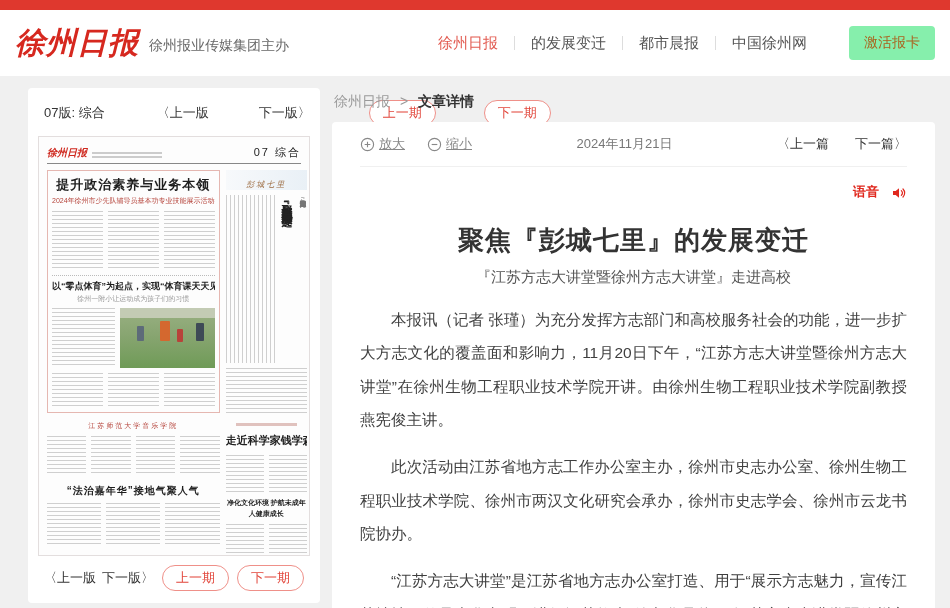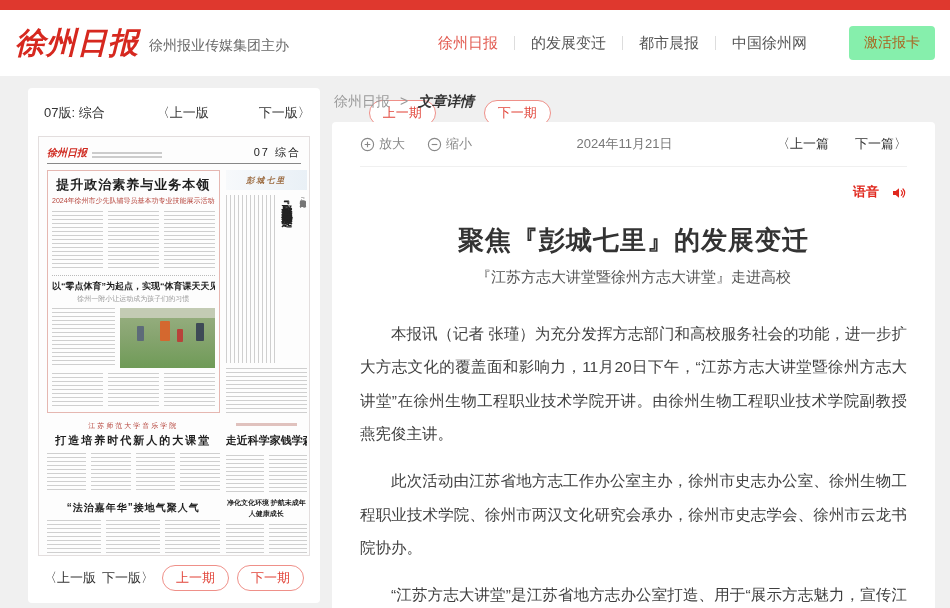--- a/index.html
+++ b/index.html
@@ -47,48 +47,48 @@
   .ftx{background:repeating-linear-gradient(180deg,#cfcfcf 0,#cfcfcf 1px,transparent 1px,transparent 4px);}
   .ftv{background:repeating-linear-gradient(90deg,#cfcfcf 0,#cfcfcf 1px,transparent 1px,transparent 4px);}
   .tdiv{border-top:1px dotted #bbb;margin:6px 0 4px;}
   .th2{font-size:9px;font-weight:bold;color:#1e1e1e;text-align:center;white-space:nowrap;overflow:hidden;margin-top:2px;}
   .photo-row{display:flex;gap:5px;margin-top:4px;}
   .photo{width:58%;height:60px;position:relative;background:linear-gradient(180deg,#c3cbb4 0%,#c3cbb4 16%,#93ac7c 17%,#88a571 45%,#6f9b57 100%);overflow:hidden;}
   .fig{position:absolute;border-radius:1px;}
   .kick{font-size:7px;color:#b5433a;text-align:center;letter-spacing:2px;white-space:nowrap;overflow:hidden;margin-top:8px;}
   .th3{font-size:11px;font-weight:bold;color:#1e1e1e;letter-spacing:2px;text-align:center;white-space:nowrap;overflow:hidden;margin-top:2px;}
   .th4{font-size:10px;font-weight:bold;color:#1e1e1e;letter-spacing:1px;text-align:center;white-space:nowrap;overflow:hidden;margin-top:8px;}
-  .banner{height:20px;background:linear-gradient(90deg,#f7f9fb,#e9f0f6);display:flex;align-items:center;justify-content:center;font-weight:bold;}
+  .banner{height:20px;background:linear-gradient(90deg,#f7f9fb,#e9f0f6);display:flex;align-items:flex-end;justify-content:center;}
   .banner span{font-family:"DejaVu Serif",serif;font-style:italic;font-size:8px;color:#9b6a3f;letter-spacing:2px;white-space:nowrap;}
   .vblock{display:flex;justify-content:flex-end;gap:4px;height:168px;}
   .vfake{flex:1;height:100%;}
   .vtitle{writing-mode:vertical-rl;font-size:11px;font-weight:bold;color:#222;letter-spacing:1px;}
   .vsub{writing-mode:vertical-rl;font-size:6.5px;color:#777;}
   .th5{font-size:11px;font-weight:bold;color:#1e1e1e;text-align:right;white-space:nowrap;overflow:hidden;}
   .th6{font-size:7px;font-weight:bold;color:#1e1e1e;text-align:center;line-height:1.5;}
   .kickbar{height:3px;background:#e0c2be;margin:4px 10px 2px;}
 
   
   .right-col{flex:1;min-width:0;}
   .breadcrumb{font-size:14px;padding:5px 2px 11px;color:#999;}
   .bc-root{cursor:pointer;}
   .bc-sep{margin:0 6px;}
-  .bc-cur{color:#333;font-weight:bold;font-style:italic;}
+  .bc-cur{color:#333;font-weight:bold;}
   .article-card{padding:0 28px 20px;min-height:500px;}
   .art-toolbar{display:flex;justify-content:space-between;align-items:center;padding:13px 0;border-bottom:1px solid #f0f0f0;font-size:13px;color:#888;}
-  .zoom-group{display:flex;gap:22px;}
+  .zoom-group{display:flex;gap:22px;text-decoration:underline;}
   .tool{display:inline-flex;align-items:center;gap:4px;cursor:pointer;}
   .tool svg{display:block;}
   .art-date{color:#777;}
   .pn-group{color:#333;display:flex;gap:26px;}
   .pn-group span{cursor:pointer;}
   .voice-row{display:flex;justify-content:flex-end;padding-top:16px;}
   .voice{display:inline-flex;align-items:flex-end;gap:12px;color:#e0281e;font-size:13px;font-weight:bold;cursor:pointer;}
   .title{text-align:center;font-size:26px;font-weight:bold;color:#333;margin:22px 0 10px;letter-spacing:1px;}
-  .subtitle{text-align:center;font-size:15px;color:#555;margin-bottom:30px;}
+  .subtitle{text-align:center;font-size:15px;color:#555;margin-bottom:16px;}
   .article-card p{font-size:15.5px;line-height:2.15;color:#3f3f3f;text-indent:2em;text-align:justify;margin:14px 0;}
 </style>
 </head>
 <body>
 
 <div class="page">
   <div class="topstrip"></div>
 
   <header class="header">
     <div class="logo">徐州日报</div>
@@ -150,21 +150,20 @@
                     <div class="fig" style="left:80%;top:25%;width:8px;height:18px;background:#3e4a56;"></div>
                   </div>
                 </div>
                 <div class="cols">
                   <div class="col ftx" style="height:34px;"></div>
                   <div class="col ftx" style="height:34px;"></div>
                   <div class="col ftx" style="height:34px;"></div>
                 </div>
               </div>
               <div class="kick">江苏师范大学音乐学院</div>
-              <div class="th3">打造培养时代新人的大课堂</div>
               <div class="cols">
                 <div class="col ftx" style="height:40px;"></div>
                 <div class="col ftx" style="height:40px;"></div>
                 <div class="col ftx" style="height:40px;"></div>
                 <div class="col ftx" style="height:40px;"></div>
               </div>
               <div class="th4">“法治嘉年华”接地气聚人气</div>
               <div class="cols">
                 <div class="col ftx" style="height:44px;"></div>
                 <div class="col ftx" style="height:44px;"></div>

